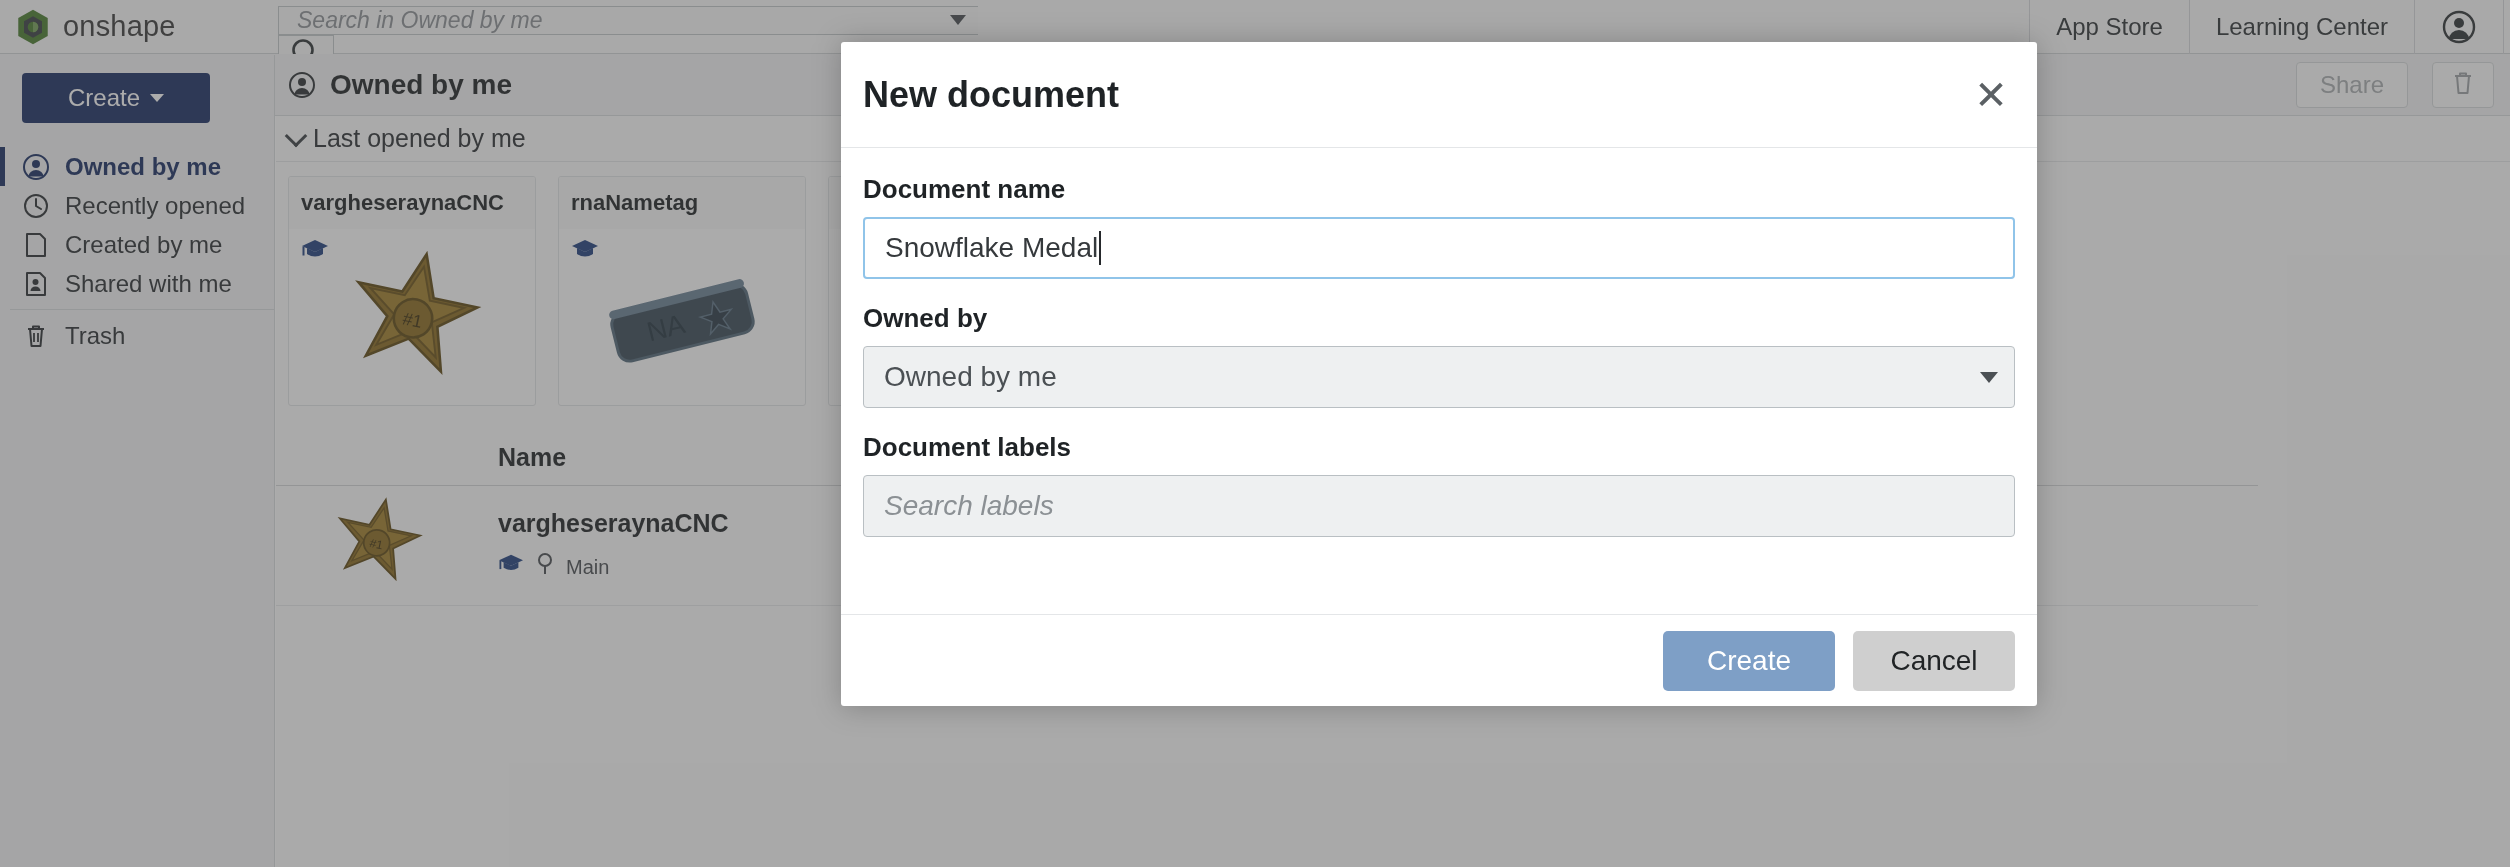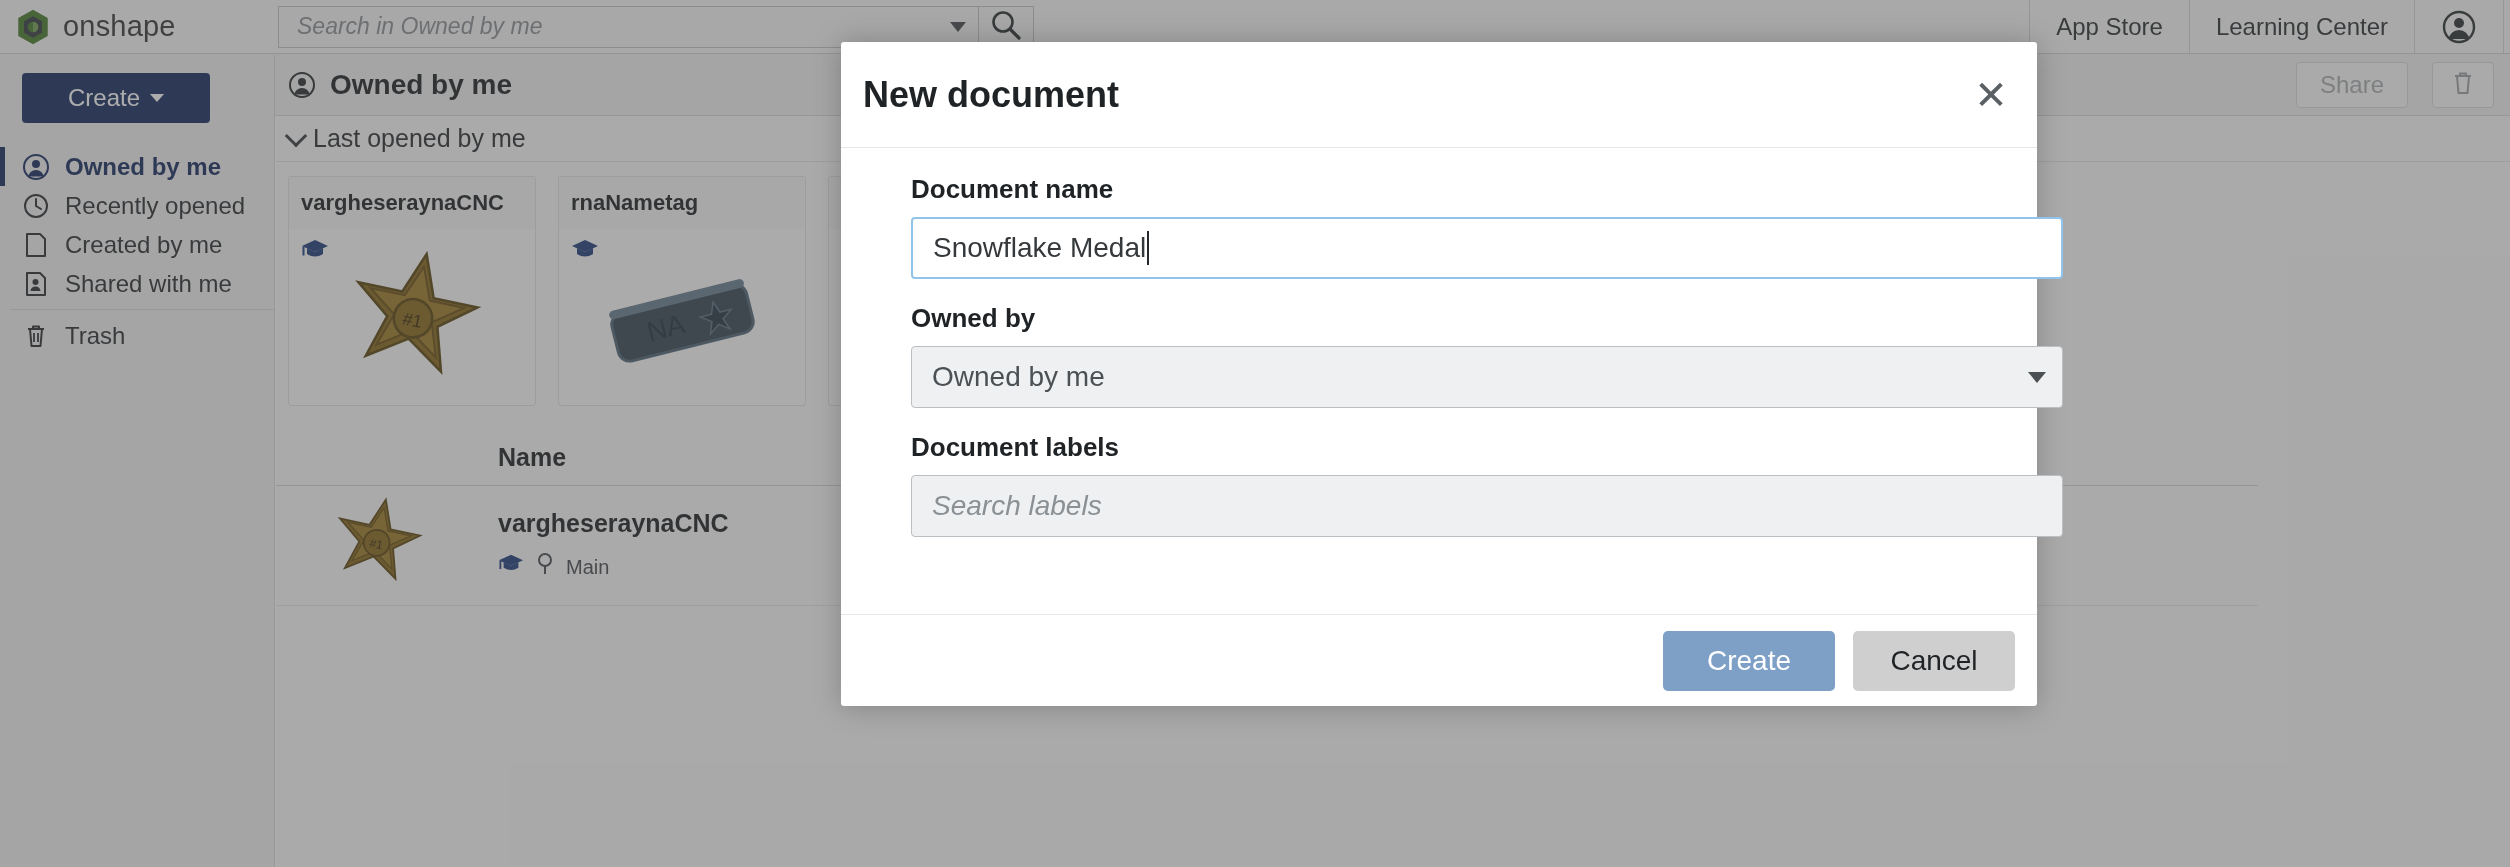--- a/index.html
+++ b/index.html
@@ -32,20 +32,21 @@
     display: flex; align-items: center;
   }
   .brand { display: flex; align-items: center; gap: 13px; padding-left: 16px; width: 250px; }
   .brand-logo { width: 34px; height: 36px; display: block; }
   .brand-name { font-size: 29px; color: #3b3b3b; letter-spacing: .2px; }
 
   .searchwrap {
     margin-left: 28px;
     display: flex; align-items: stretch;
     height: 42px;
+    flex-direction: column;
   }
   .searchbox {
     width: 700px; height: 42px;
     border: 1px solid #c2c6c9; border-right: none;
     background: #f7f8f8;
     display: flex; align-items: center;
     padding: 0 12px 0 18px;
     position: relative;
   }
   .searchbox .ph {
@@ -231,21 +232,21 @@
     padding: 0 40px 0 22px;
     position: relative;
   }
   .modal-title { font-size: 36px; font-weight: bold; color: #1f2326; }
   .modal-close {
     position: absolute; right: 26px; top: 50%; transform: translateY(-50%);
     font-size: 40px; color: #5b6064; line-height: 1;
     width: 40px; height: 40px; display: flex; align-items: center; justify-content: center;
   }
   .modal-body { flex: 1; padding: 26px 22px 0 22px; }
-  .field { margin-bottom: 24px; margin-left: 48px; }
+  .field { margin-bottom: 24px; }
   .field-label {
     font-size: 26px; font-weight: bold; color: #1f2326;
     margin-bottom: 12px; display: block;
   }
   .text-input {
     width: 1152px; height: 62px;
     border: 2px solid #90c4e9; border-radius: 4px;
     background: #ffffff;
     display: flex; align-items: center; padding: 0 20px;
     font-size: 28px; color: #35393c;

